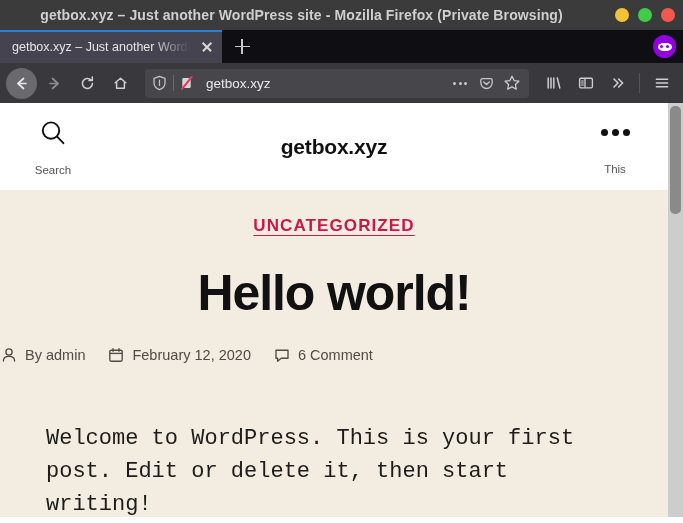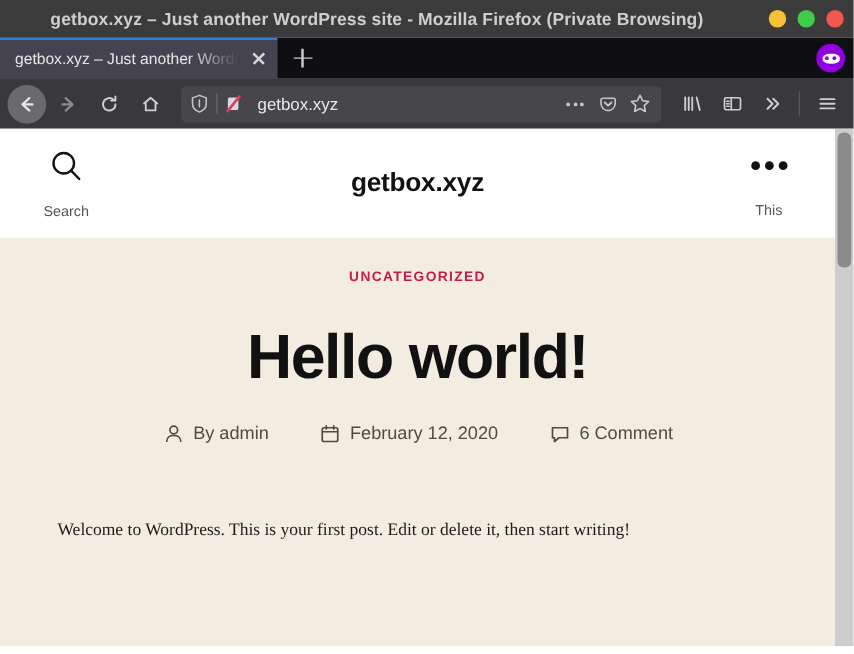--- a/index.html
+++ b/index.html
@@ -210,49 +210,50 @@
   .menu-dots { display:flex; gap:4px; height:28px; align-items:center; }
   .menu-dots i { width:7px; height:7px; border-radius:50%; background:#111; display:block; }
 
   .post-area {
     background: #f3ede1;
     padding: 26px 0 0 0;
     min-height: 327px;
   }
   .cat {
     text-align: center;
-    font-size: 11px;
+    font-size: 17px;
     font-weight: bold;
     letter-spacing: 1.1px;
     color: #c9184a;
+    text-decoration: underline;
     text-underline-offset: 4px;
     cursor: pointer;
     display: block;
   }
   .post-title {
     text-align: center;
     font-size: 50px;
     font-weight: bold;
     color: #111;
     letter-spacing: -1.1px;
     margin-top: 28px;
   }
   .post-meta {
     display: flex;
-    justify-content: center;
-    align-items: center;
-    gap: 40px;
+    justify-content: flex-start;
+    align-items: center;
+    gap: 22px;
     margin-top: 24px;
     font-size: 14.5px;
     color: #4f4b45;
   }
   .meta-item { display:flex; align-items:center; gap:7px; cursor:pointer; }
   .post-body {
-    font-family: Liberation Serif, serif;
-    font-size: 14px;
+    font-family: Liberation Mono, monospace;
+    font-size: 22px;
     line-height: 1.5;
     color: #1d1c1a;
     margin: 58px 46px 0 46px;
     max-width: 540px;
   }
 
   
   .scrollbar {
     position: absolute;
     top: 0; right: 0;

